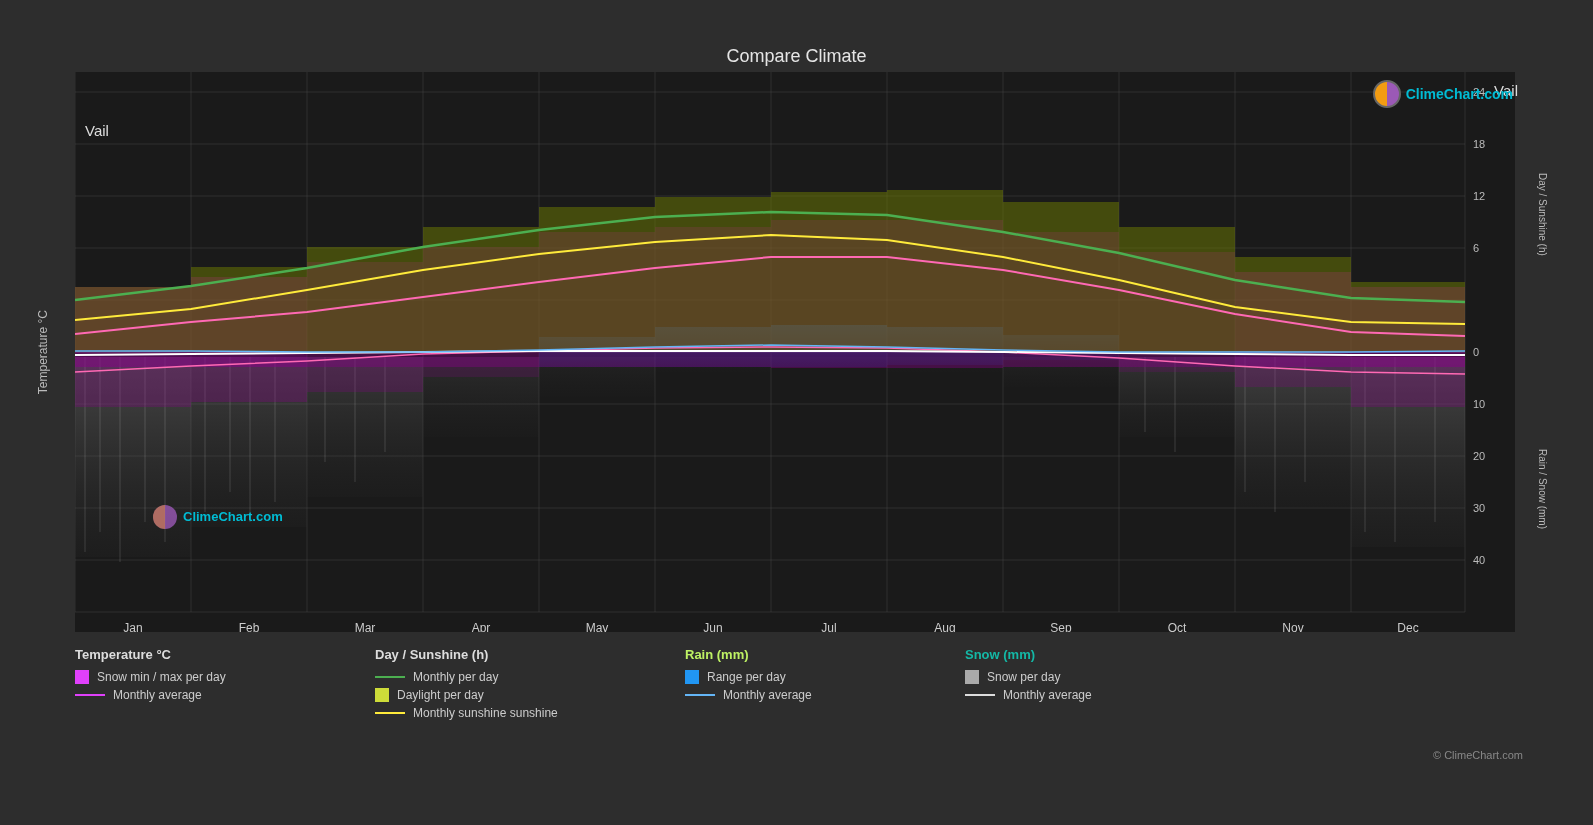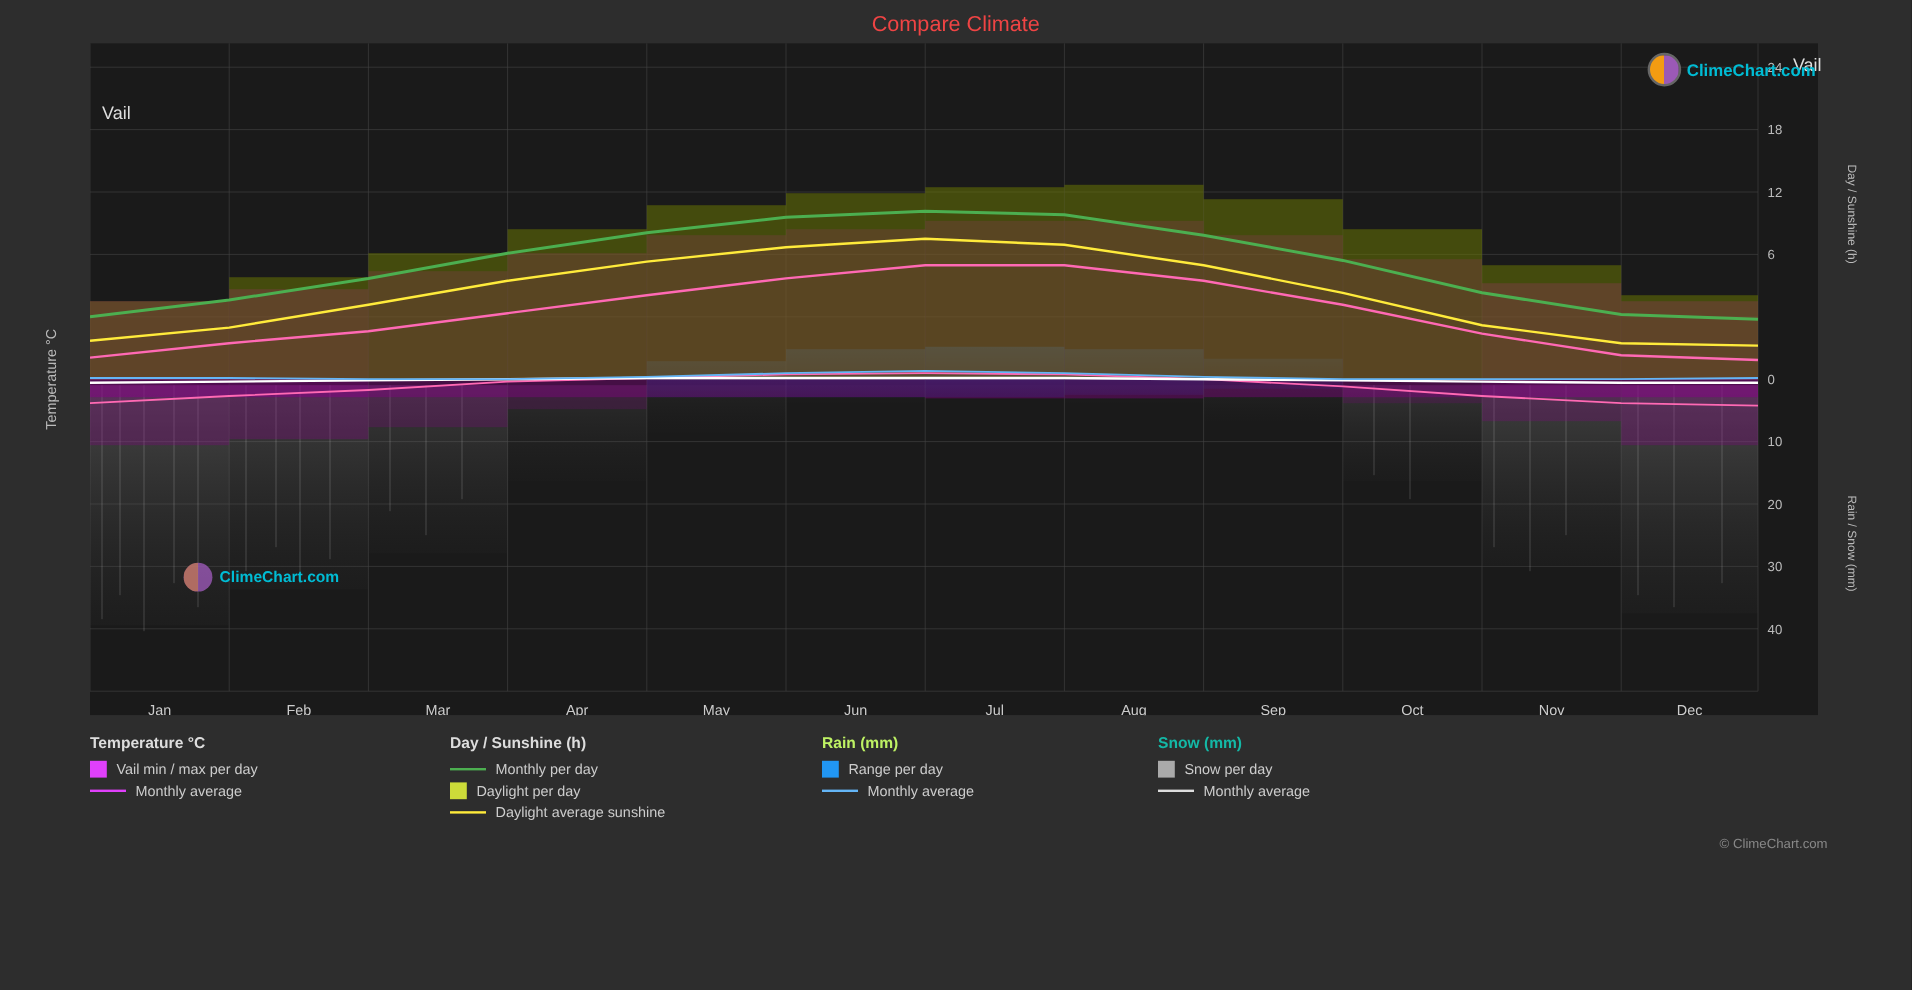--- a/index.html
+++ b/index.html
@@ -7,24 +7,25 @@
       background: #2d2d2d;
       width: 1593px;
       height: 825px;
       font-family: Arial, sans-serif;
       color: #ccc;
       overflow: hidden;
     }
 
     .page-title {
       text-align: center;
-      color: #ef4444;
+      color: #e5e5e5;
       font-size: 18px;
       padding: 10px 0 5px 0;
       font-weight: normal;
+      margin-top: 36px;
     }
 
     .location-label-left {
       position: absolute;
       top: 50px;
       left: 75px;
       color: #ddd;
       font-size: 15px;
     }
 
@@ -306,41 +307,41 @@
 
   </div>
 </div>
 
 <div style="display:flex; flex-direction:row; padding: 15px 10px 5px 75px; gap:10px; align-items:flex-start;">
 
   <div style="min-width:290px;">
     <div style="font-size:13px; color:#ddd; margin-bottom:8px; font-weight:bold;">Temperature °C</div>
     <div class="legend-item">
       <div class="legend-swatch" style="background:#e040fb;"></div>
-      <span>Vail min / max per day</span>
+      <span>Snow min / max per day</span>
     </div>
     <div class="legend-item" style="margin-top:4px;">
       <div style="width:30px; height:2px; background:#e040fb; flex-shrink:0;"></div>
       <span>Monthly average</span>
     </div>
   </div>
 
   <div style="min-width:300px;">
     <div style="font-size:13px; color:#ddd; margin-bottom:8px; font-weight:bold;">Day / Sunshine (h)</div>
     <div class="legend-item">
       <div style="width:30px; height:2px; background:#4caf50; flex-shrink:0;"></div>
       <span>Monthly per day</span>
     </div>
     <div class="legend-item" style="margin-top:4px;">
       <div class="legend-swatch" style="background:#cddc39;"></div>
       <span>Daylight per day</span>
     </div>
     <div class="legend-item" style="margin-top:4px;">
       <div style="width:30px; height:2px; background:#ffeb3b; flex-shrink:0;"></div>
-      <span>Daylight average sunshine</span>
+      <span>Monthly sunshine sunshine</span>
     </div>
   </div>
 
   <div style="min-width:270px;">
     <div style="font-size:13px; color:#bef264; margin-bottom:8px; font-weight:bold;">Rain (mm)</div>
     <div class="legend-item">
       <div class="legend-swatch" style="background:#2196f3;"></div>
       <span>Range per day</span>
     </div>
     <div class="legend-item" style="margin-top:4px;">
@@ -356,13 +357,13 @@
       <span>Snow per day</span>
     </div>
     <div class="legend-item" style="margin-top:4px;">
       <div style="width:30px; height:2px; background:#dddddd; flex-shrink:0;"></div>
       <span>Monthly average</span>
     </div>
   </div>
 
 </div>
 
-<div style="text-align:right; font-size:11px; color:#888; padding-right:70px; margin-top:5px;">© ClimeChart.com</div>
+<div style="text-align:right; font-size:11px; color:#888; padding-right:70px; margin-top:20px;">© ClimeChart.com</div>
 
 </body></html>

